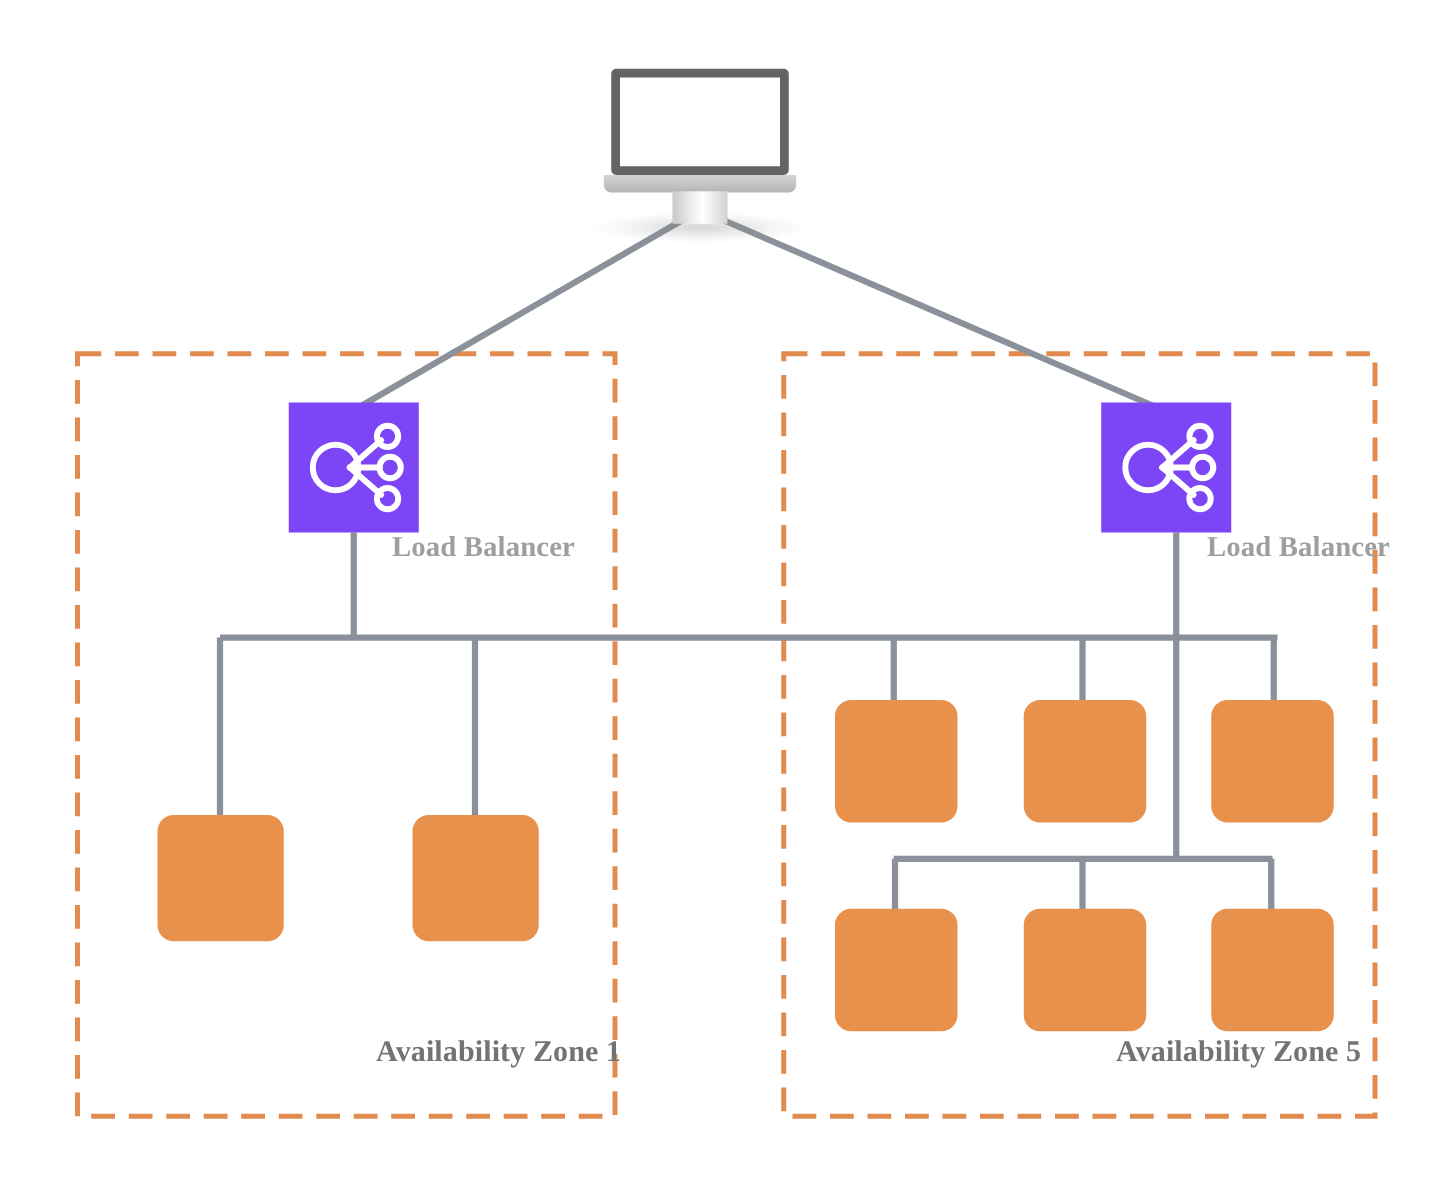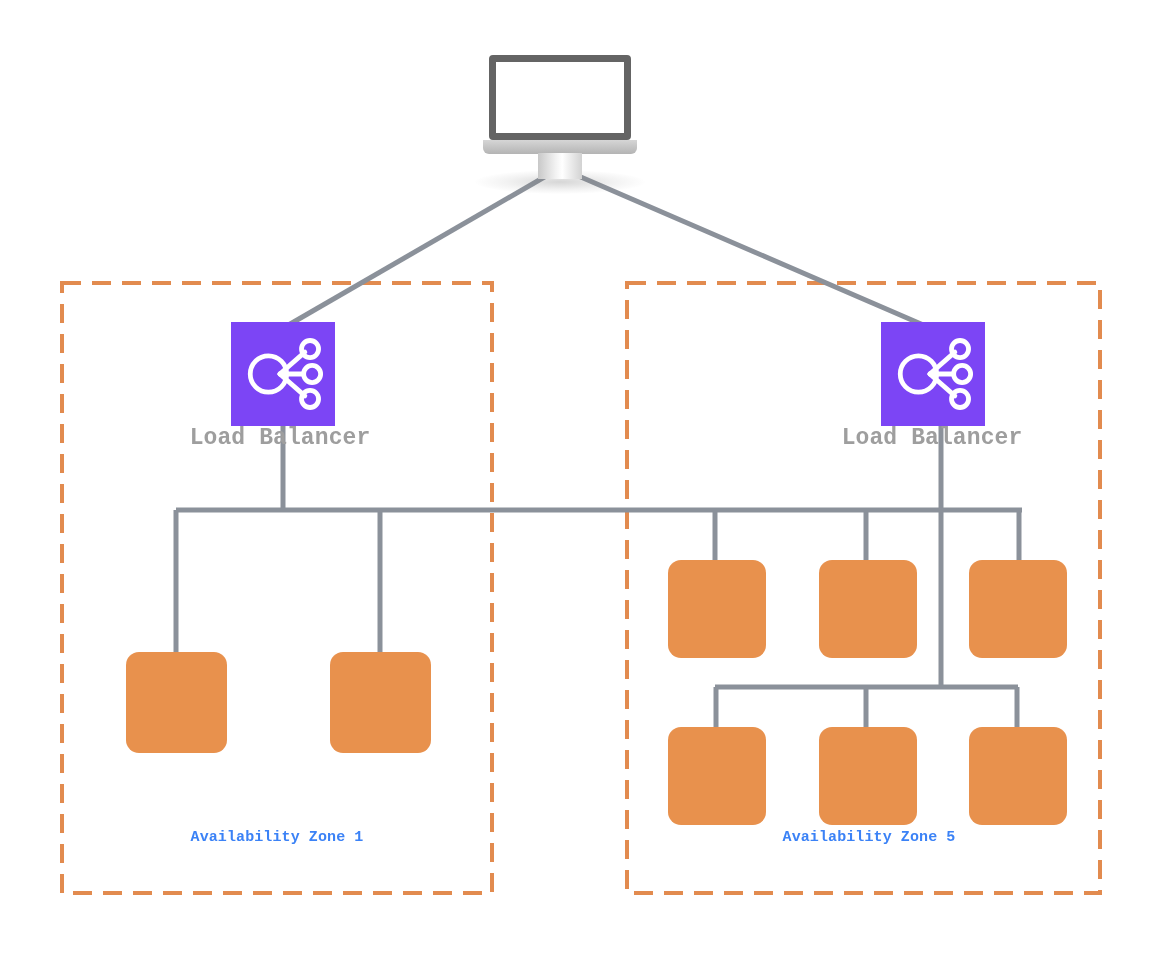--- a/index.html
+++ b/index.html
@@ -68,34 +68,34 @@
   .node {
     position: absolute;
     z-index: 3;
     border-radius: 13px;
   }
 
   
   .label {
     position: absolute;
     z-index: 6;
-    font-family: Liberation Mono, monospace;
+    font-family: Liberation Serif, serif;
     font-weight: bold;
     color: #a3a3a3;
     white-space: nowrap;
-    text-align: center;
+    text-align: right;
     letter-spacing: 0.1px;
   }
   .label.lb-label {
     font-size: 23px;
     color: #9e9e9e;
   }
   .label.zone-label {
-    font-size: 15px;
-    color: #3b82f6;
+    font-size: 24px;
+    color: #737373;
   }
 </style>
 </head>
 <body>
 
 <div id="canvas">
 
   <svg id="zone-layer" viewBox="0 0 1158 962" xmlns="http://www.w3.org/2000/svg">
       <rect x="62" y="283" width="430" height="610" fill="none" stroke="#e28b4f" stroke-width="4" stroke-dasharray="19 11"></rect>
       <rect x="627" y="283" width="473" height="610" fill="none" stroke="#e28b4f" stroke-width="4" stroke-dasharray="19 11"></rect>

